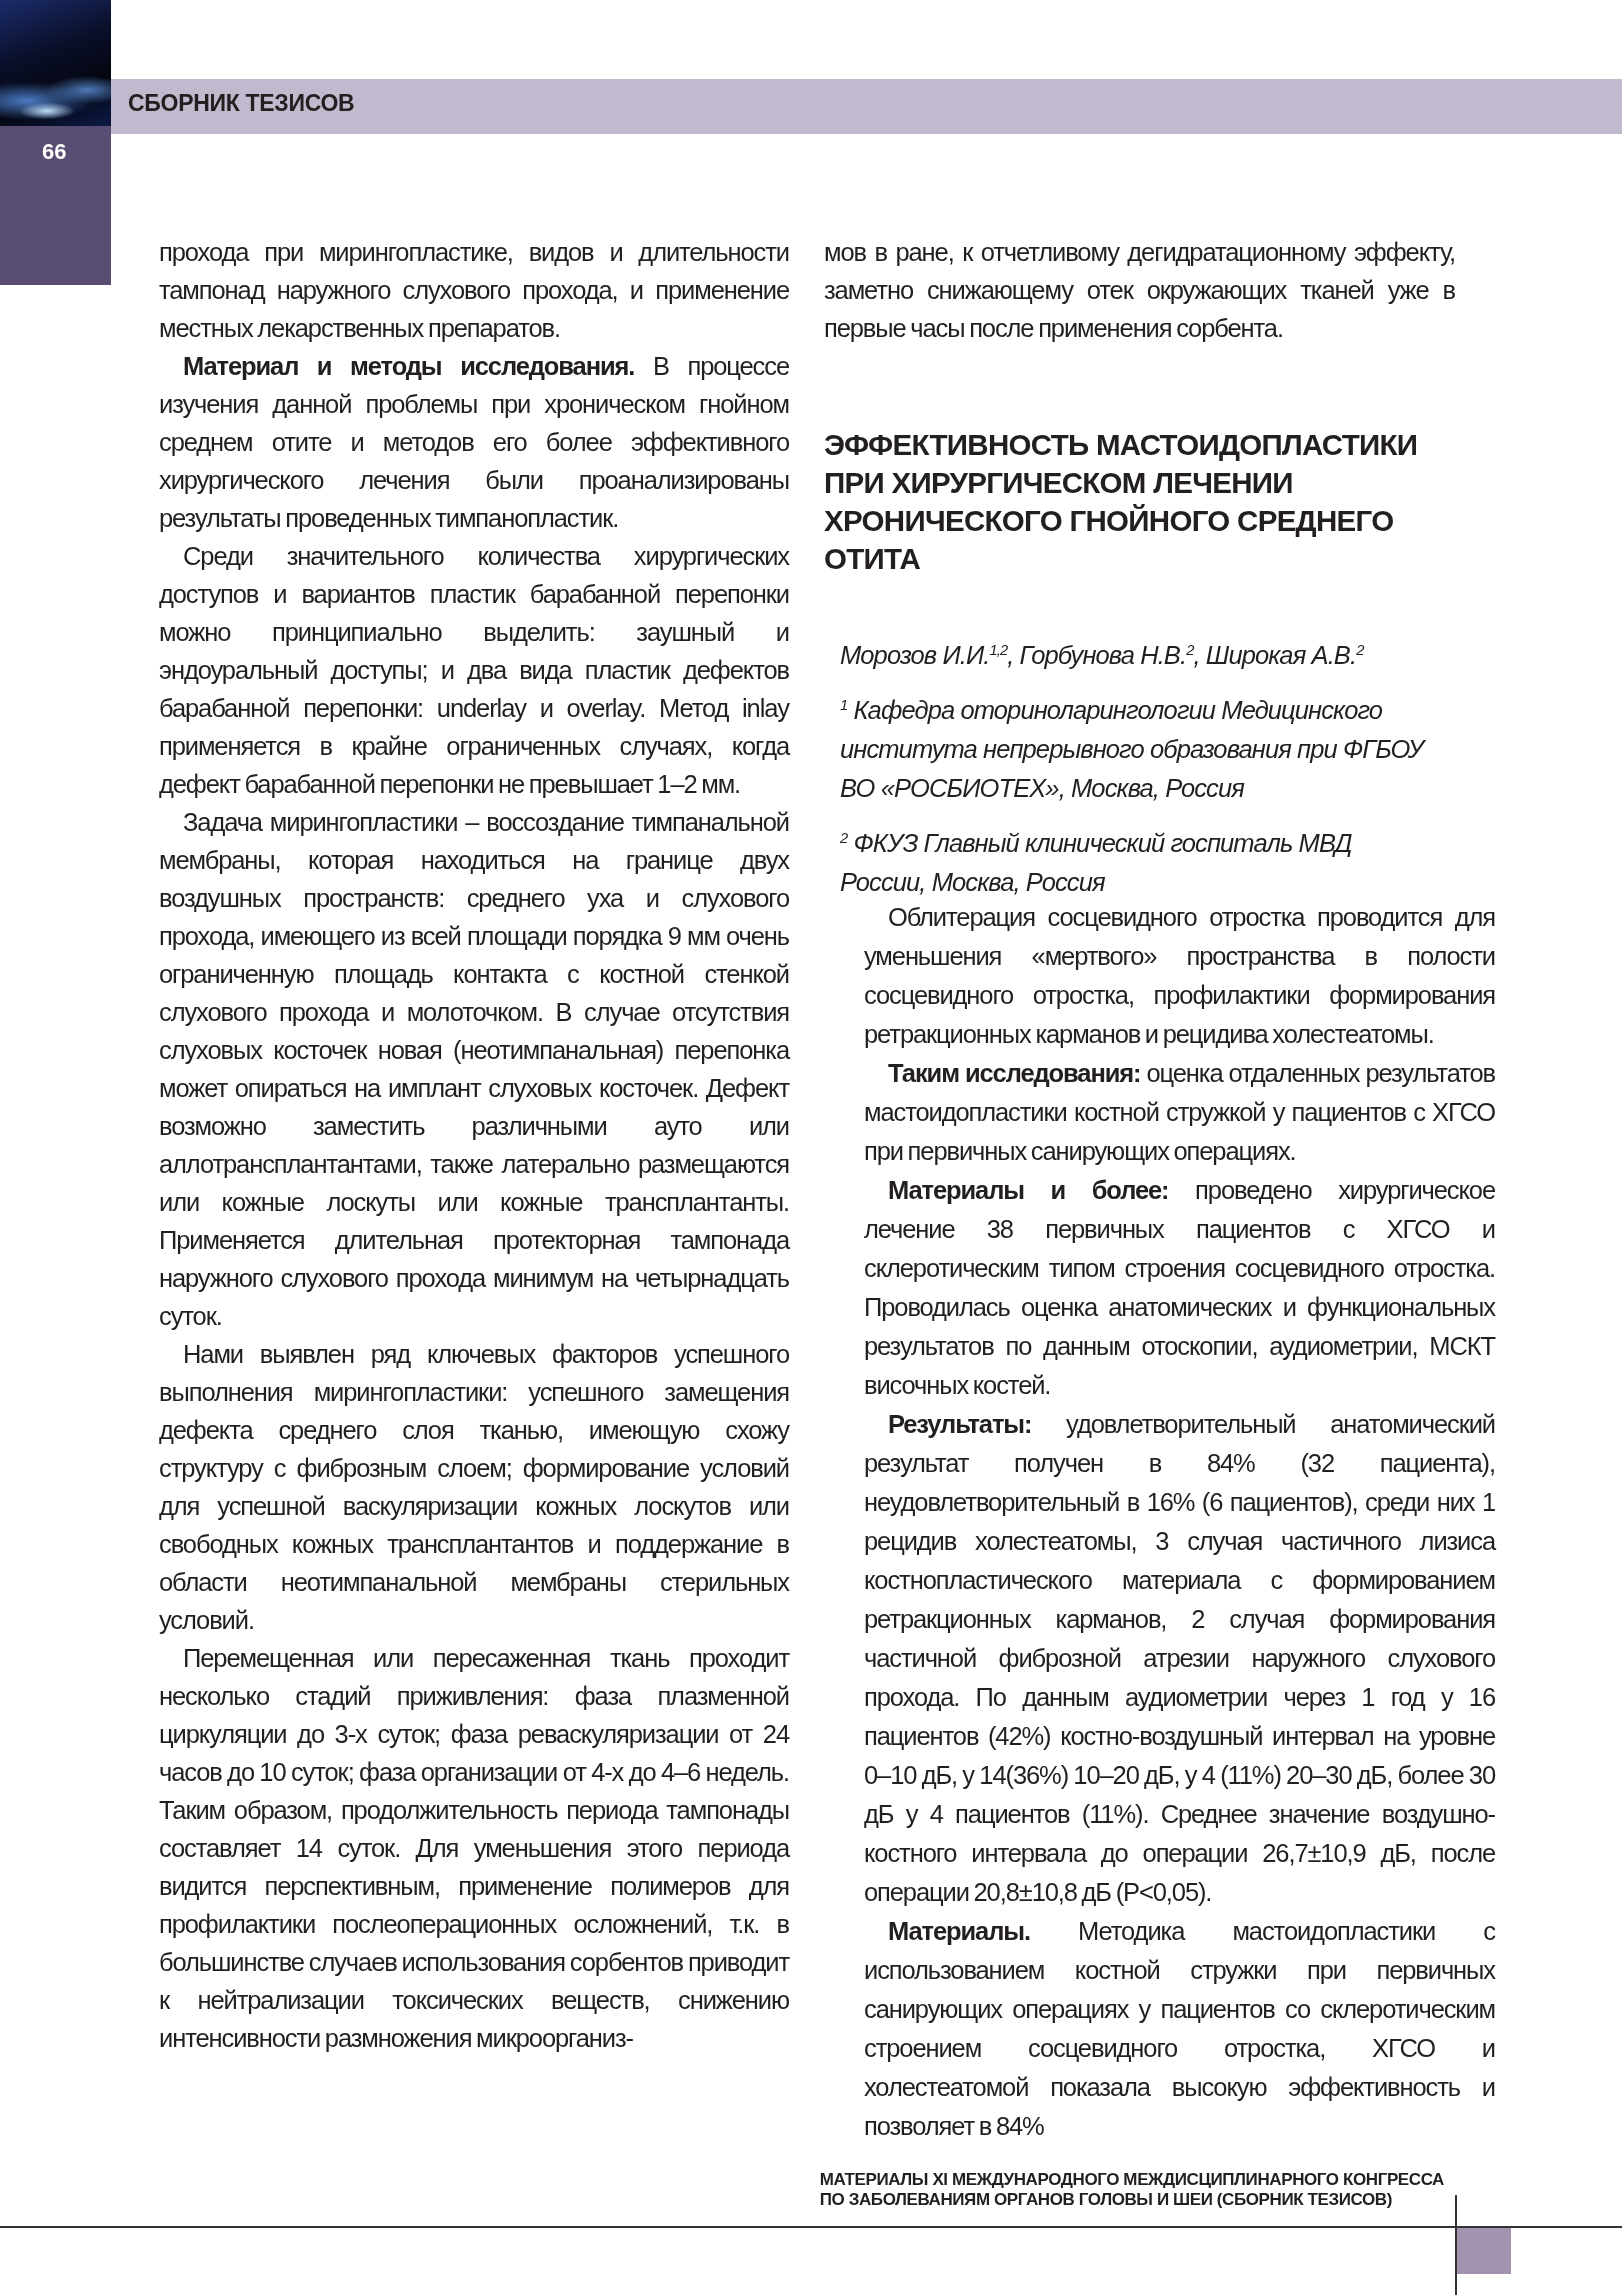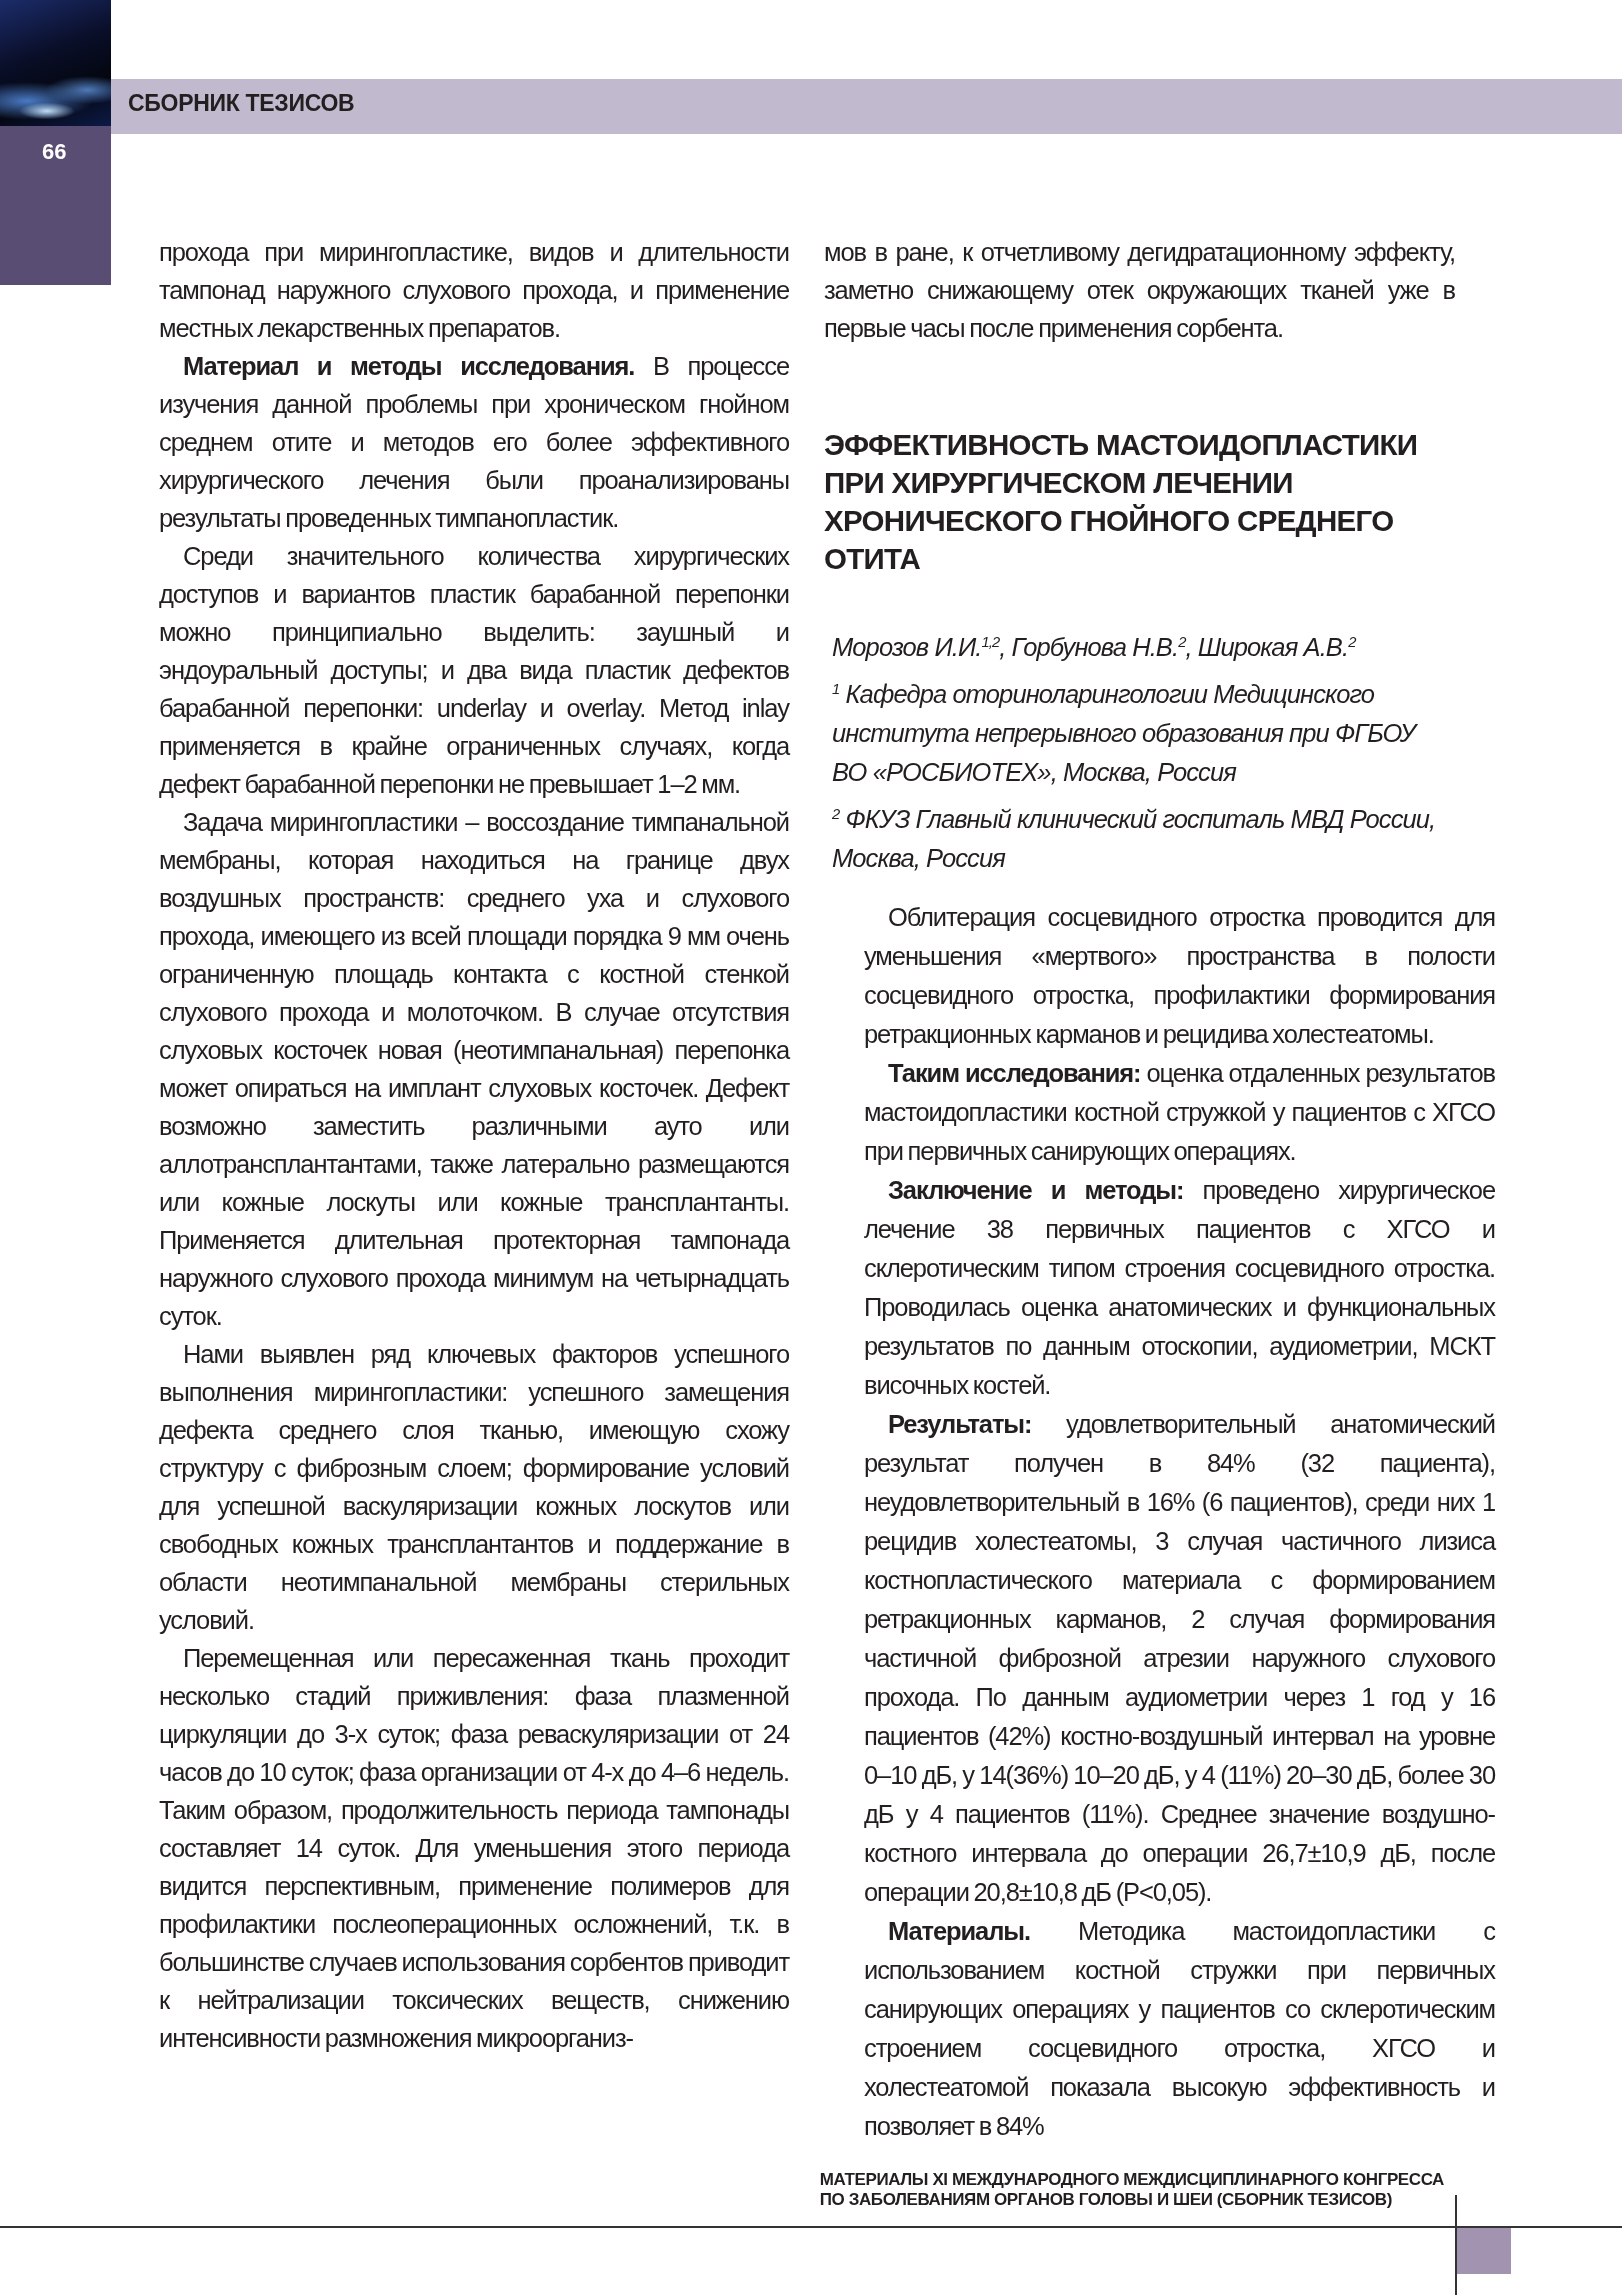--- a/index.html
+++ b/index.html
@@ -15,21 +15,21 @@
   .side-block { position:absolute; left:0; top:126px; width:111px; height:159px; background:#5a4d73; }
   .page-num { position:absolute; left:42px; top:13.4px; font-size:22px; font-weight:bold; color:#ffffff; }
   .col { position:absolute; font-size:25.5px; line-height:38px; letter-spacing:-1.1px; word-spacing:-1.3px; }
   .col p { margin:0; text-align:justify; text-align-last:left; }
   .col p.ind { text-indent:24px; }
   .col b { font-weight:bold; }
   .left { left:159px; top:233px; width:630px; }
   .right { left:824px; top:233px; width:631px; }
   .article-title { position:absolute; left:824px; top:426px; width:631px; font-size:29.5px; font-weight:bold; line-height:38px; letter-spacing:-0.7px; text-transform:uppercase; }
   .authors { position:absolute; left:824px; top:620px; width:631px; font-size:25.5px; line-height:39px; font-style:italic; letter-spacing:-0.9px; }
-  .authors p { margin:8px; }
+  .authors p { margin:16px; }
   .authors sup { font-size:14.7px; vertical-align:super; line-height:0; }
   .right-body { position:absolute; left:864px; top:898px; width:631px; font-size:25.5px; line-height:39px; letter-spacing:-1.1px; word-spacing:-1.3px; }
   .right-body p { margin:0; text-align:justify; text-align-last:left; text-indent:24px; }
   .footer-text { position:absolute; right:179px; top:2170px; text-align:left; font-size:17px; font-weight:bold; line-height:20px; letter-spacing:-0.4px; text-transform:uppercase; }
   .footer-text .light { font-weight:bold; }
   .footer-hline { position:absolute; left:0; top:2226px; width:1623px; height:2px; background:#333; }
   .footer-vline { position:absolute; left:1455px; top:2195px; width:2px; height:101px; background:#333; }
   .footer-block { position:absolute; left:1457px; top:2228px; width:54px; height:46px; background:#a294b0; }
 </style>
 </head>
@@ -60,21 +60,21 @@
 
 <div class="authors">
   <p><span>Морозов И.И.</span><sup>1,2</sup><span>, Горбунова Н.В.</span><sup>2</sup><span>, Широкая А.В.</span><sup>2</sup></p>
   <p><sup>1</sup><span> Кафедра оториноларингологии Медицинского института непрерывного образования при ФГБОУ ВО «РОСБИОТЕХ», Москва, Россия</span></p>
   <p><sup>2</sup><span> ФКУЗ Главный клинический госпиталь МВД России, Москва, Россия</span></p>
 </div>
 
 <div class="right-body">
   <p>Облитерация сосцевидного отростка проводится для уменьшения «мертвого» пространства в полости сосцевидного отростка, профилактики формирования ретракционных карманов и рецидива холестеатомы.</p>
   <p><b>Таким исследования:</b><span> оценка отдаленных результатов мастоидопластики костной стружкой у пациентов с ХГСО при первичных санирующих операциях.</span></p>
-  <p><b>Заключение и методы:</b><span> проведено хирургическое лечение 38 первичных пациентов с ХГСО и склеротическим типом строения сосцевидного отростка. Проводилась оценка анатомических и функциональных результатов по данным отоскопии, аудиометрии, МСКТ височных костей.</span></p>
+  <p><b>Материалы и более:</b><span> проведено хирургическое лечение 38 первичных пациентов с ХГСО и склеротическим типом строения сосцевидного отростка. Проводилась оценка анатомических и функциональных результатов по данным отоскопии, аудиометрии, МСКТ височных костей.</span></p>
   <p><b>Результаты:</b><span> удовлетворительный анатомический результат получен в 84% (32 пациента), неудовлетворительный в 16% (6 пациентов), среди них 1 рецидив холестеатомы, 3 случая частичного лизиса костнопластического материала с формированием ретракционных карманов, 2 случая формирования частичной фиброзной атрезии наружного слухового прохода. По данным аудиометрии через 1 год у 16 пациентов (42%) костно-воздушный интервал на уровне 0–10 дБ, у 14(36%) 10–20 дБ, у 4 (11%) 20–30 дБ, более 30 дБ у 4 пациентов (11%). Среднее значение воздушно-костного интервала до операции 26,7±10,9 дБ, после операции 20,8±10,8 дБ (P&lt;0,05).</span></p>
   <p><b>Материалы.</b><span> Методика мастоидопластики с использованием костной стружки при первичных санирующих операциях у пациентов со склеротическим строением сосцевидного отростка, ХГСО и холестеатомой показала высокую эффективность и позволяет в 84%</span></p>
 </div>
 
 <div class="footer-text">
   <div>МАТЕРИАЛЫ XI МЕЖДУНАРОДНОГО МЕЖДИСЦИПЛИНАРНОГО КОНГРЕССА</div>
   <div><span>ПО ЗАБОЛЕВАНИЯМ ОРГАНОВ ГОЛОВЫ И ШЕИ</span><span class="light"> (СБОРНИК ТЕЗИСОВ)</span></div>
 </div>
 <div class="footer-hline"></div>
 <div class="footer-vline"></div>

